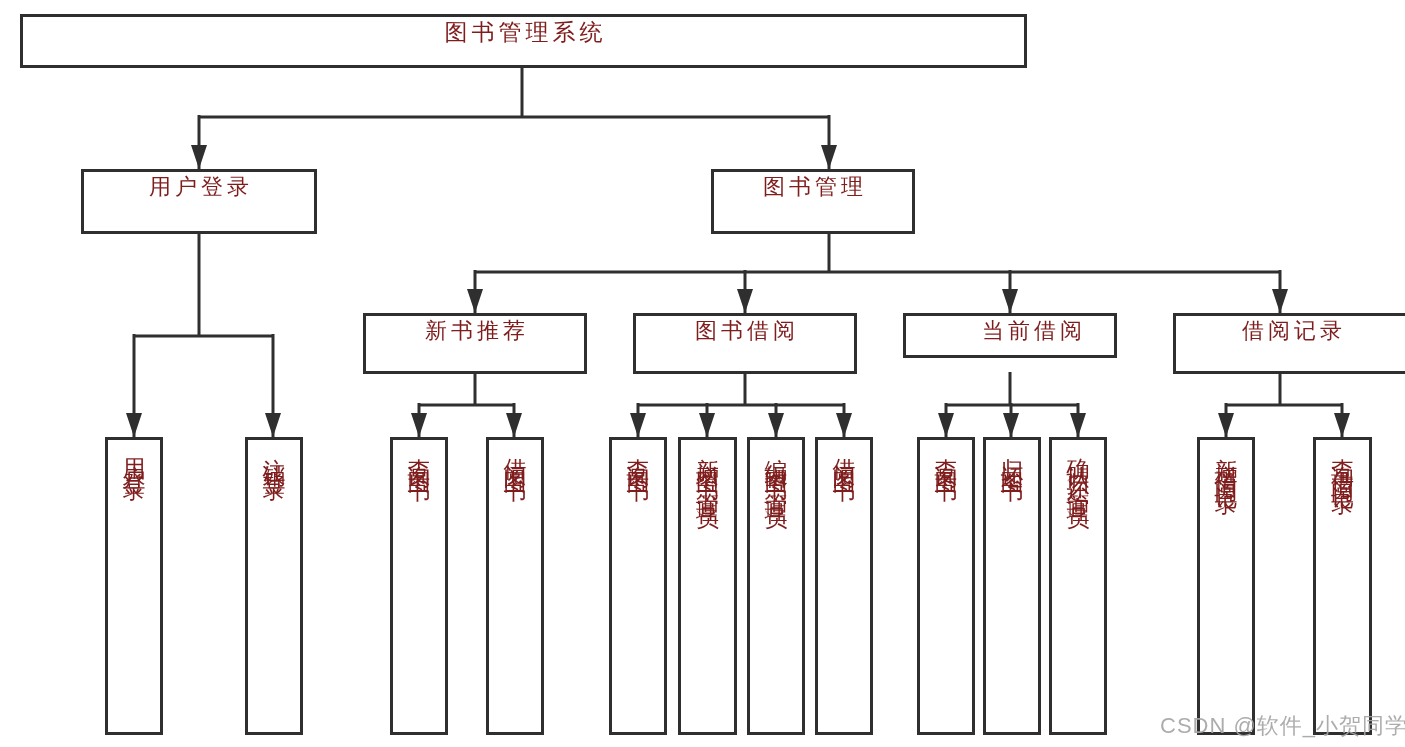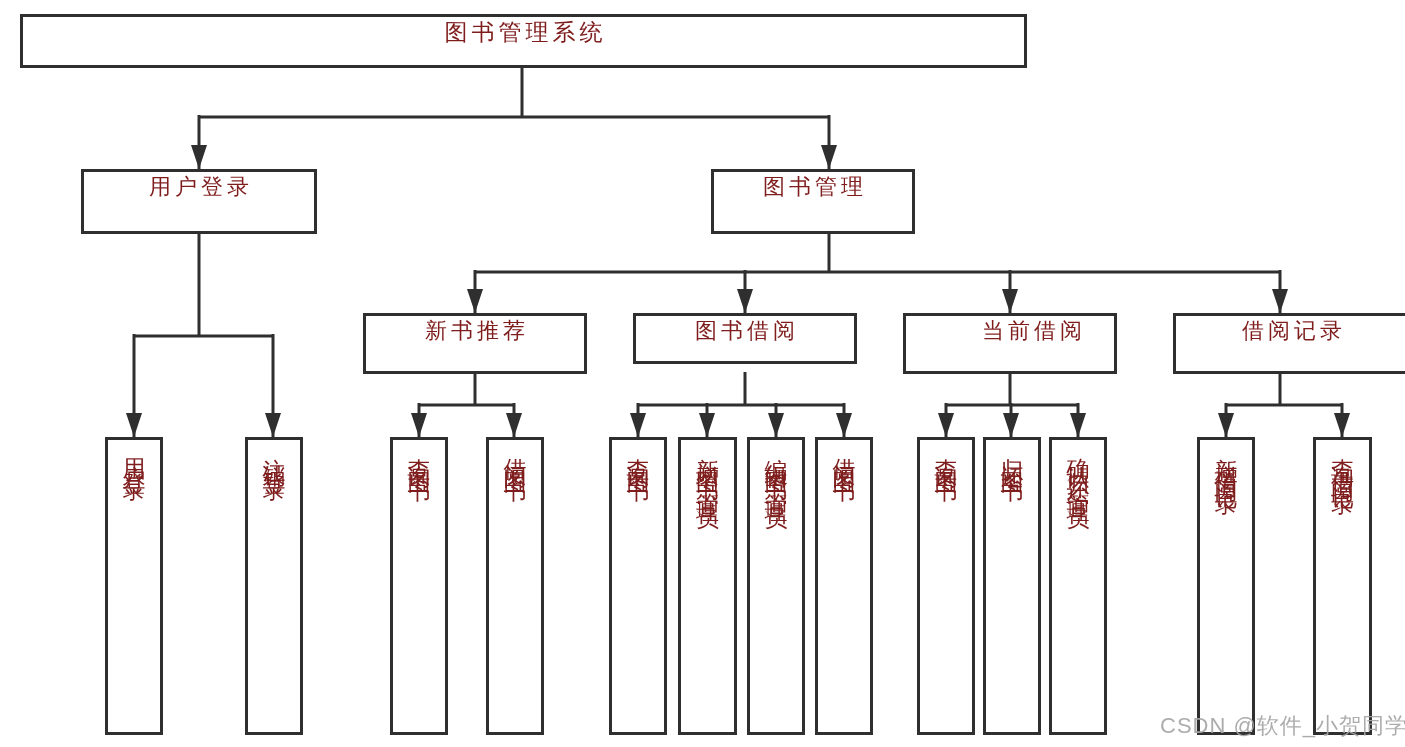--- a/index.html
+++ b/index.html
@@ -130,24 +130,24 @@
   <div class="node" style="left:81px; top:169px; width:236px; height:65px;">
     <span class="hlabel">用户登录</span>
   </div>
   <div class="node" style="left:711px; top:169px; width:204px; height:65px;">
     <span class="hlabel">图书管理</span>
   </div>
 
   <div class="node" style="left:363px; top:313px; width:224px; height:61px;">
     <span class="hlabel">新书推荐</span>
   </div>
-  <div class="node" style="left:633px; top:313px; width:224px; height:51px;">
+  <div class="node" style="left:633px; top:313px; width:224px; height:61px;">
     <span class="hlabel">图书借阅</span>
   </div>
-  <div class="node" style="left:903px; top:313px; width:214px; height:61px;padding-left:44px;">
+  <div class="node" style="left:903px; top:313px; width:214px; height:45px;padding-left:44px;">
     <span class="hlabel">当前借阅</span>
   </div>
   <div class="node" style="left:1173px; top:313px; width:238px; height:61px;">
     <span class="hlabel">借阅记录</span>
   </div>
 
   <div class="node vnode" style="left:105px; width:58px;">
     <span class="vlabel">用户登录</span>
   </div>
   <div class="node vnode" style="left:245px; width:58px;">

